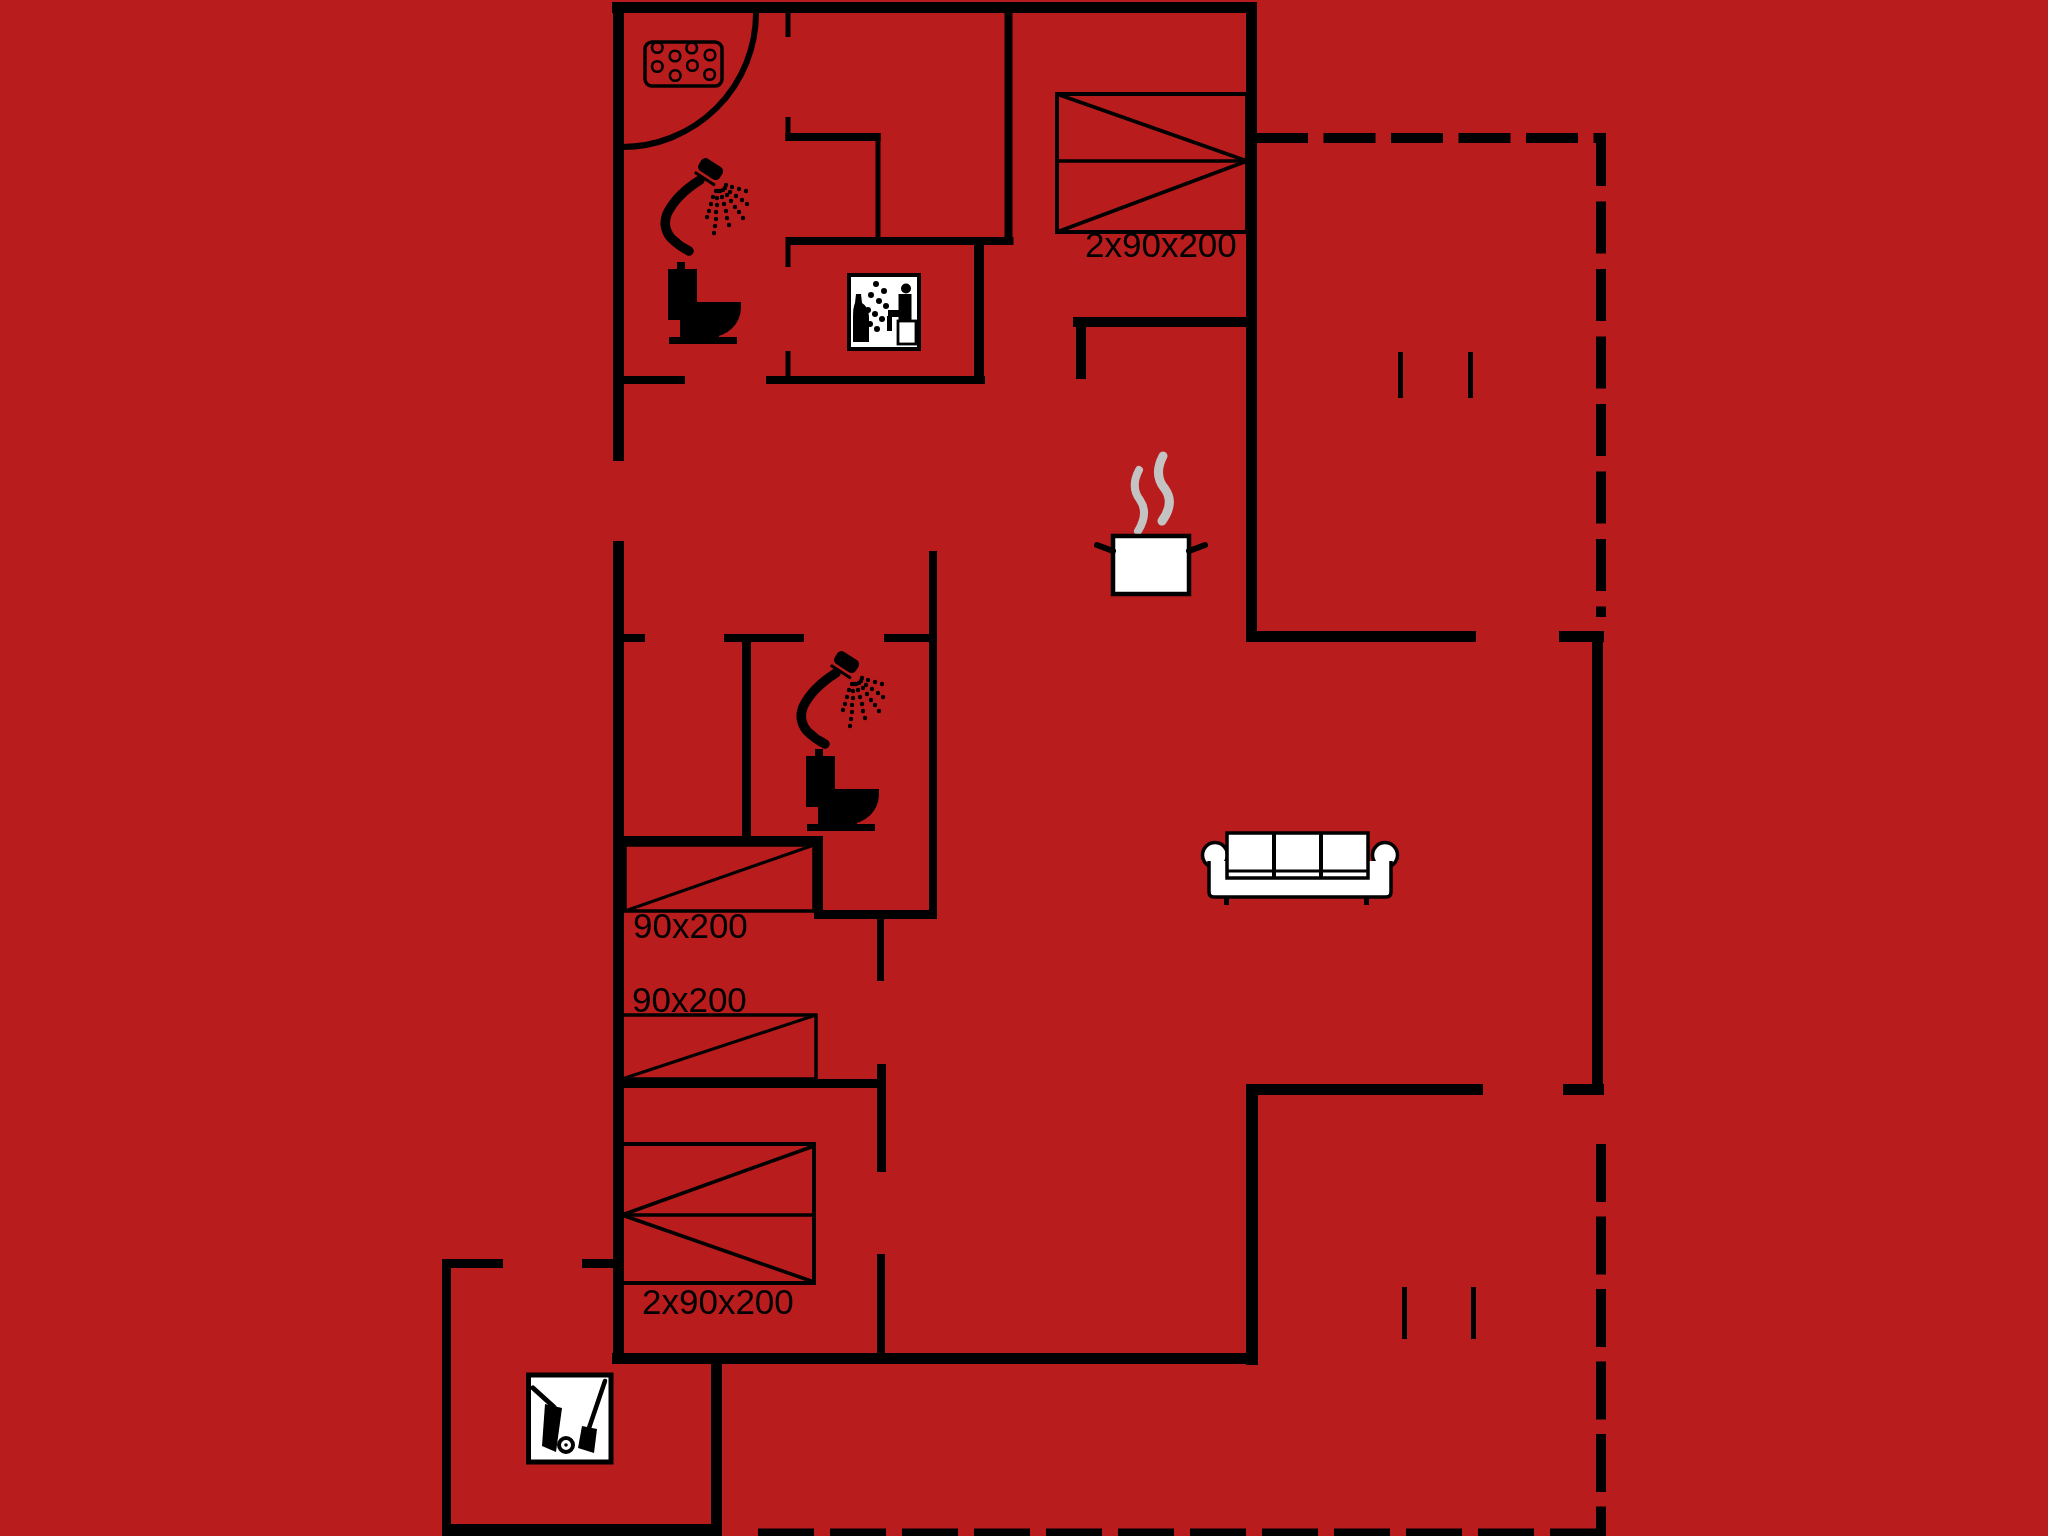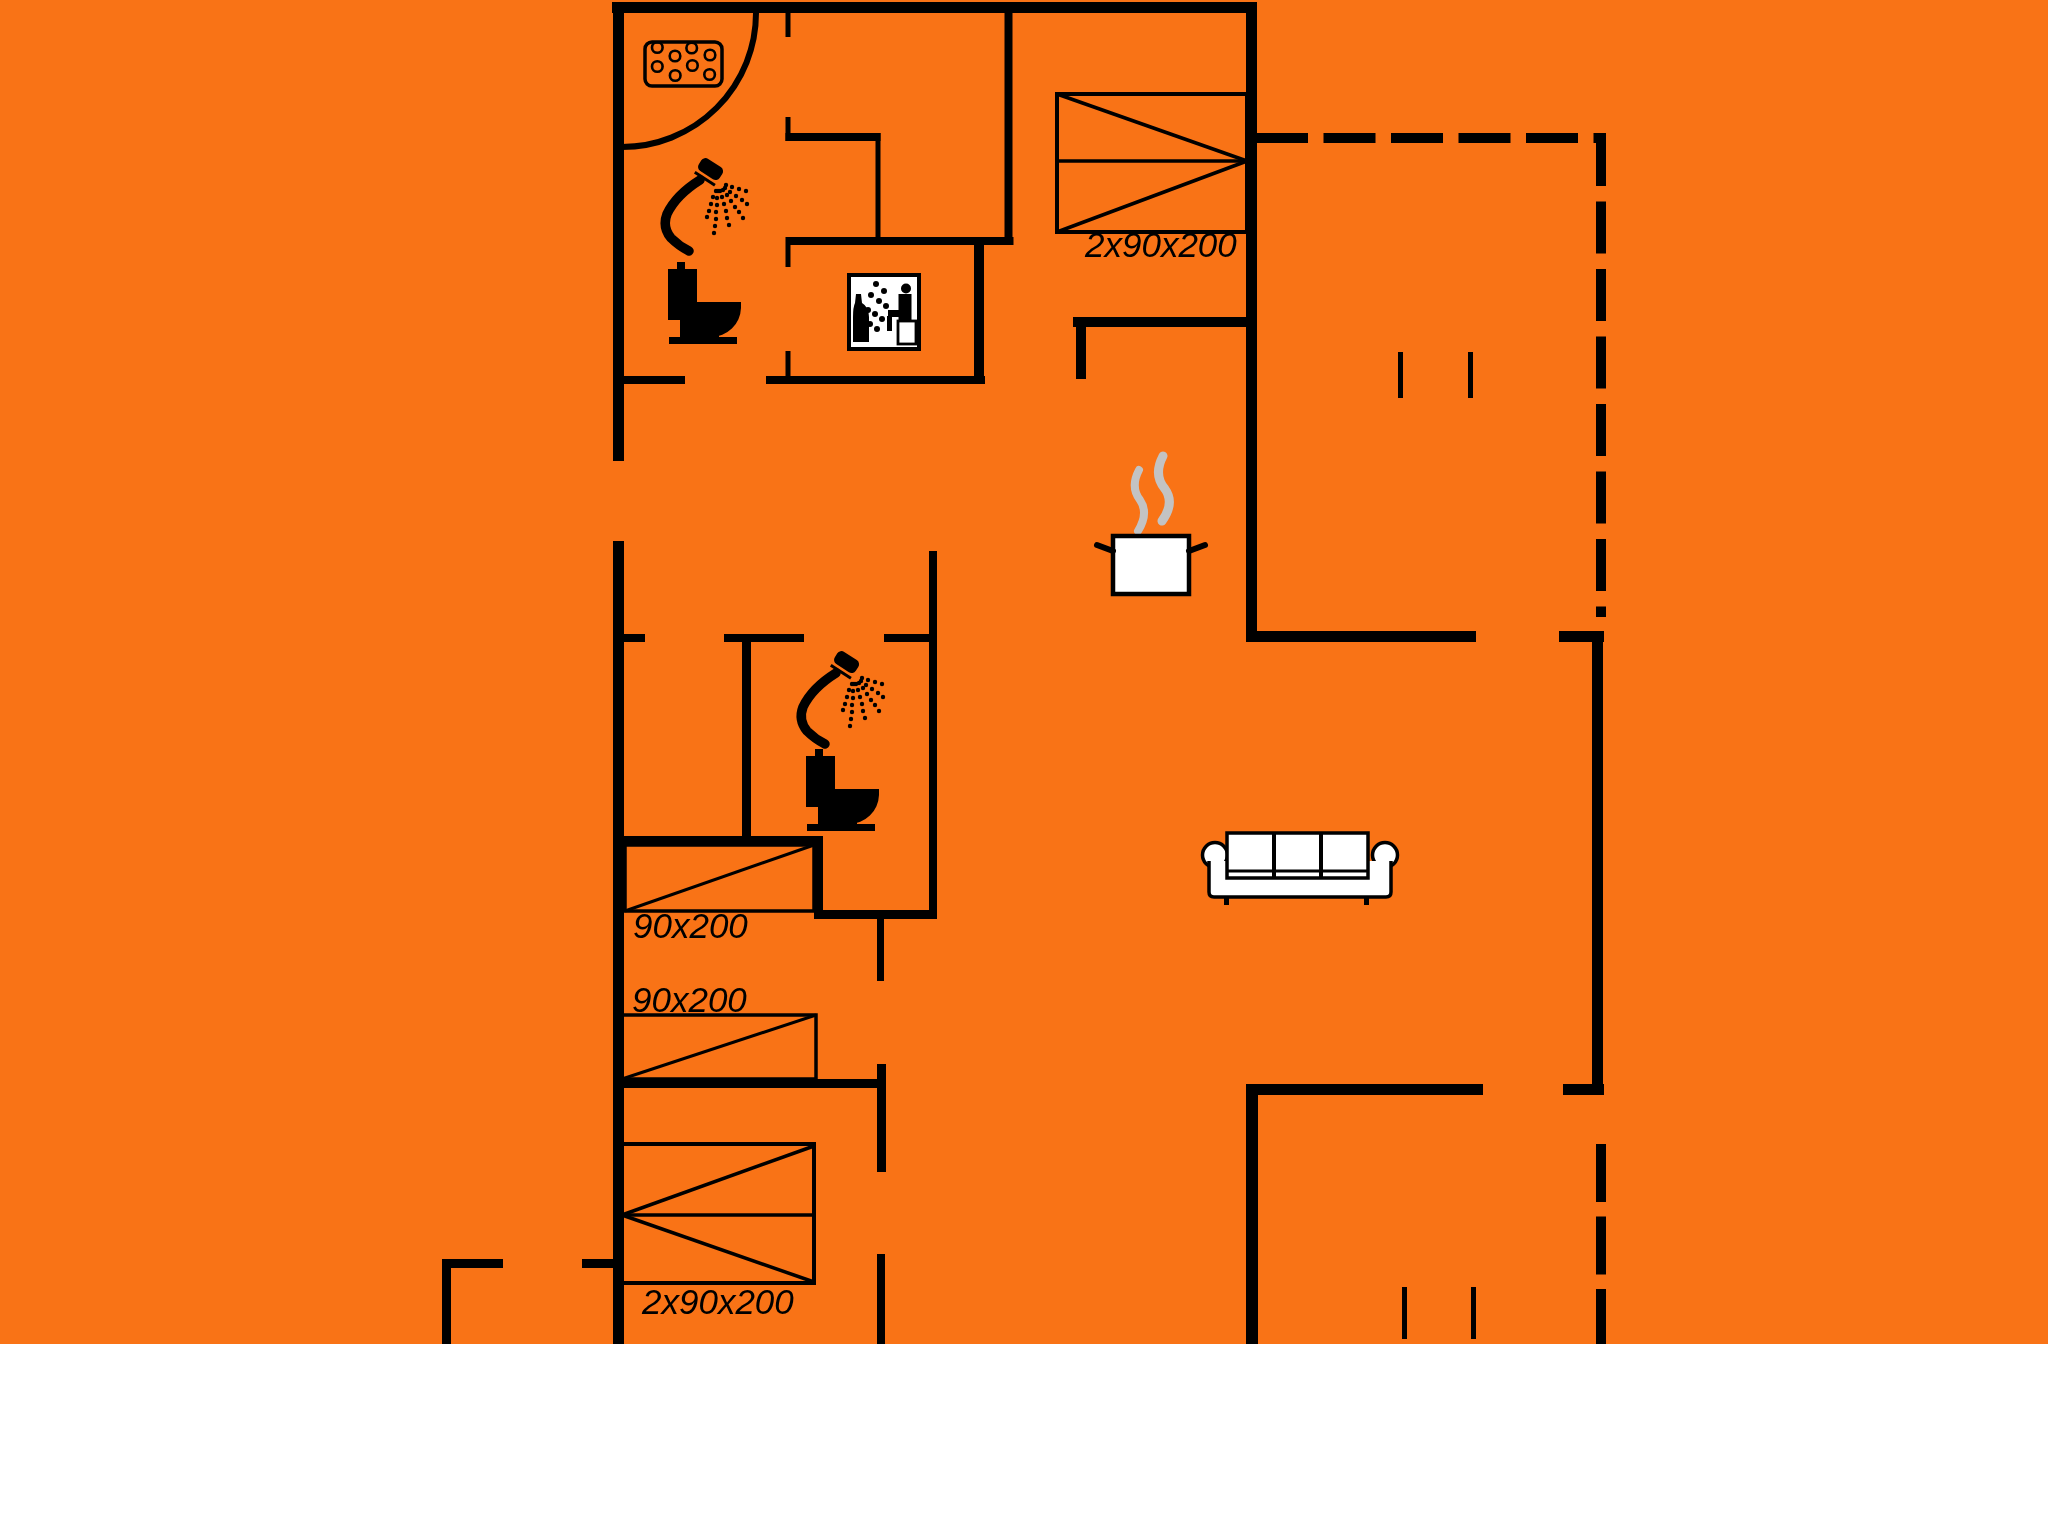--- a/index.html
+++ b/index.html
@@ -1,16 +1,16 @@
 <!DOCTYPE html>
 <html><head>
 <meta charset="utf-8">
 <style>
   html,body{margin:0;padding:0;background:#ffffff;}
-  .page{width:2048px;height:1344px;position:relative;background:#f97316;overflow:hidden;font-style:italic;}
+  .page{width:2048px;height:1536px;position:relative;background:#b91c1c;overflow:hidden;}
   svg{position:absolute;left:0;top:0;transform:translateZ(0);}
   text{font-family:"Liberation Sans", sans-serif;fill:#000;}
 </style>
 </head>
 <body>
 <div class="page">
 <svg width="2048" height="1536" viewBox="0 0 2048 1536">
 
   <g fill="#000000">
 

